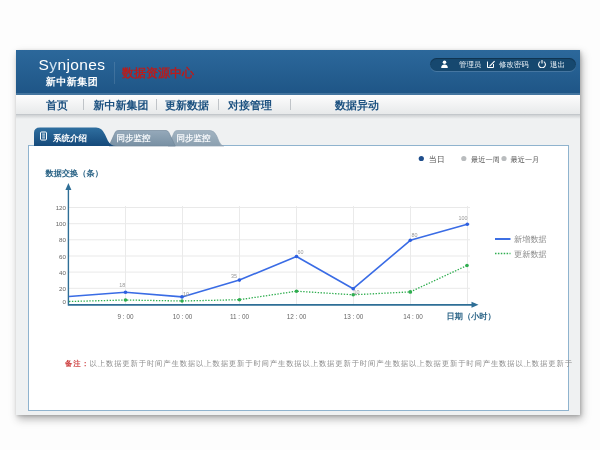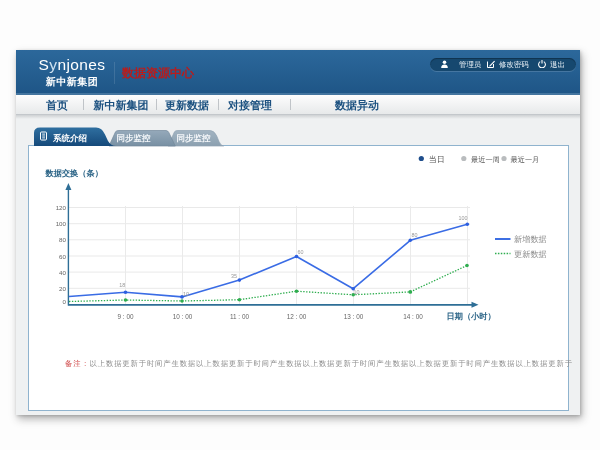--- a/index.html
+++ b/index.html
@@ -20,21 +20,21 @@
 .nav{position:absolute;left:16px;top:95px;width:563.5px;height:19px;background:linear-gradient(#fdfdfd,#e7e9ea);border-bottom:1px solid #c3c7cb;}
 .navsh{position:absolute;left:16px;top:115px;width:563.5px;height:4px;background:linear-gradient(rgba(120,125,130,.28),rgba(120,125,130,0));}
 .nitem{position:absolute;top:98px;height:14px;line-height:14px;color:#1c5180;font-size:11px;font-weight:bold;transform:translateX(-50%);letter-spacing:0;}
 .nsep{position:absolute;top:99px;width:1px;height:11px;background:#c0c4c8;}
 
 .tabsvg{position:absolute;left:30px;top:126px;z-index:2;}
 
 .panel{position:absolute;left:28px;top:145px;width:539px;height:264px;background:#fff;border:1px solid #8fb3ce;z-index:1;}
 .chartsvg{position:absolute;left:0;top:0;width:600px;height:450px;z-index:5;pointer-events:none;}
 .note{position:absolute;left:65px;top:358.5px;font-size:7.4px;color:#8d8d8d;z-index:6;white-space:nowrap;letter-spacing:0.8px;}
-.note b{color:#cf4545;font-weight:normal;}
+.note b{color:#cf4545;font-weight:bold;}
 </style>
 </head>
 <body>
 <div class="page">
   <div class="app"></div>
   <div class="hdr">
       <div class="strip"></div>
     </div>
   <div class="logoEn">S<span style="color:#cfe2f0;">y</span>njones</div>
   <div class="logoCn">新中新集团</div>

